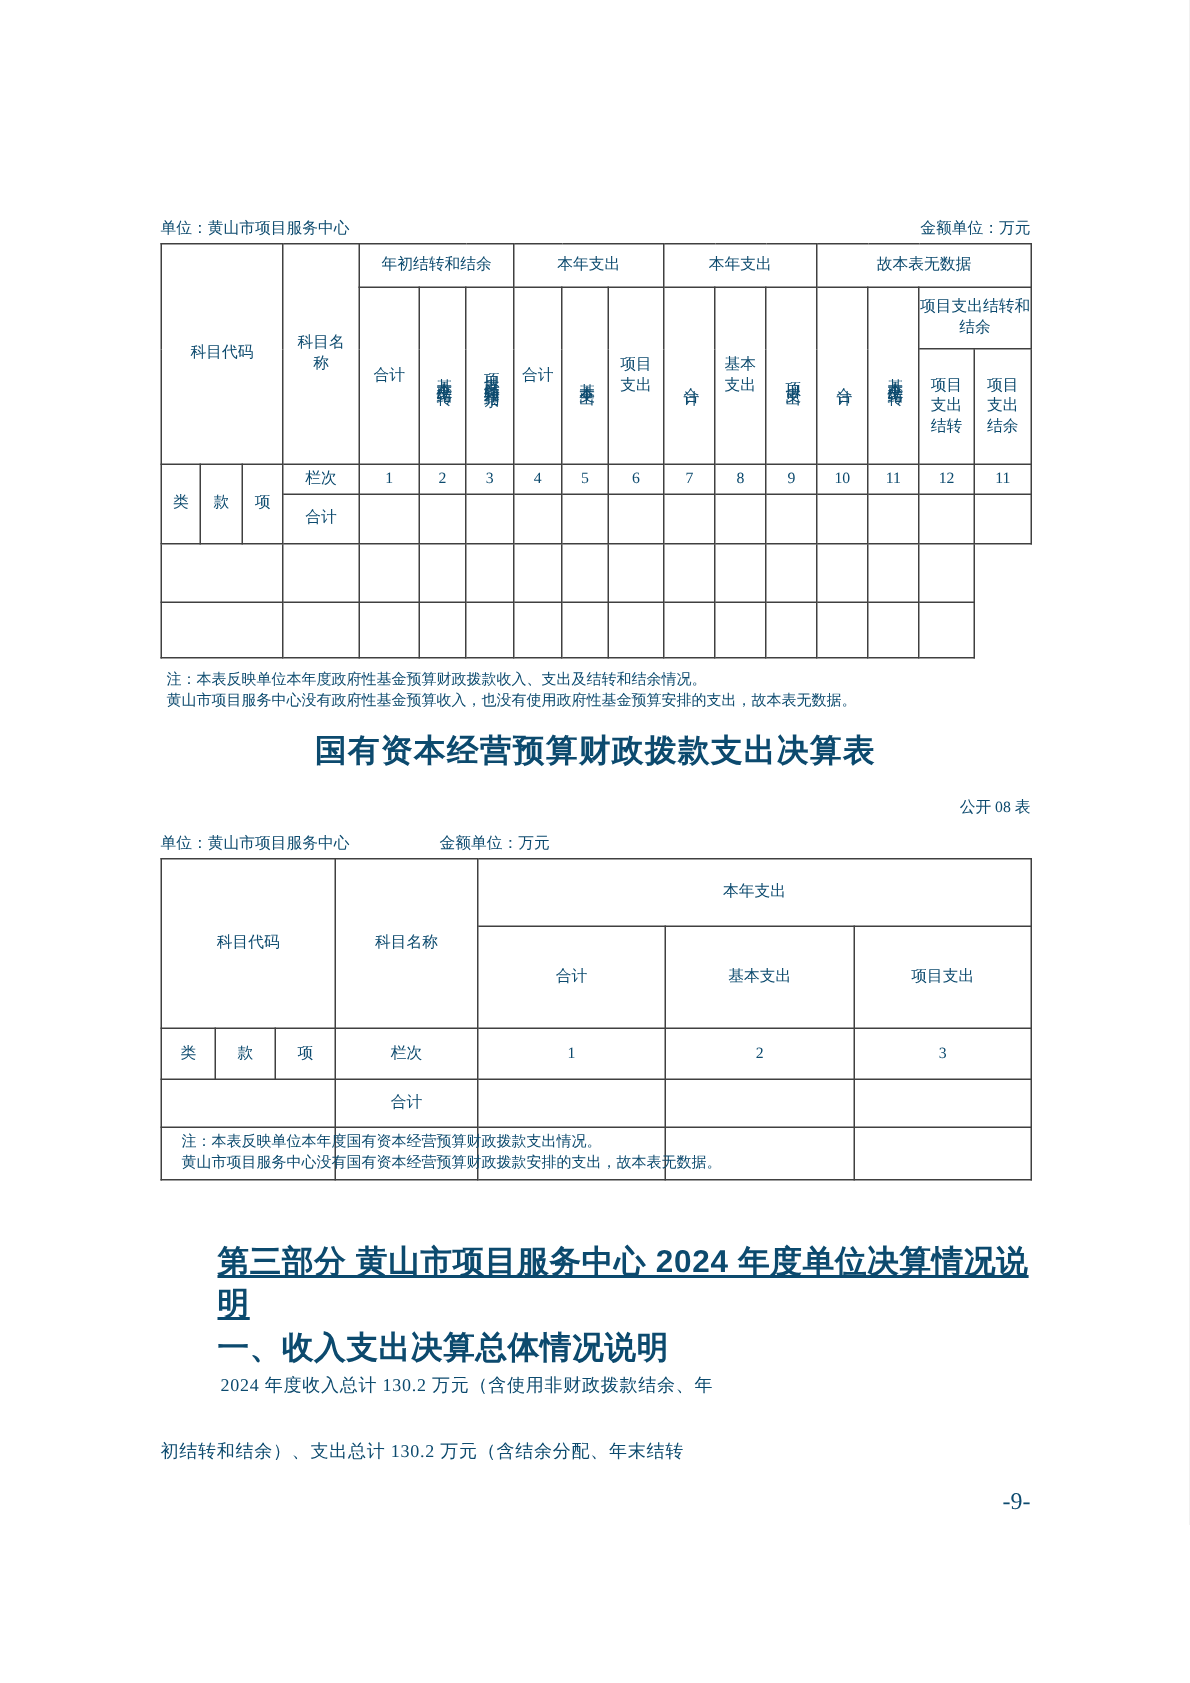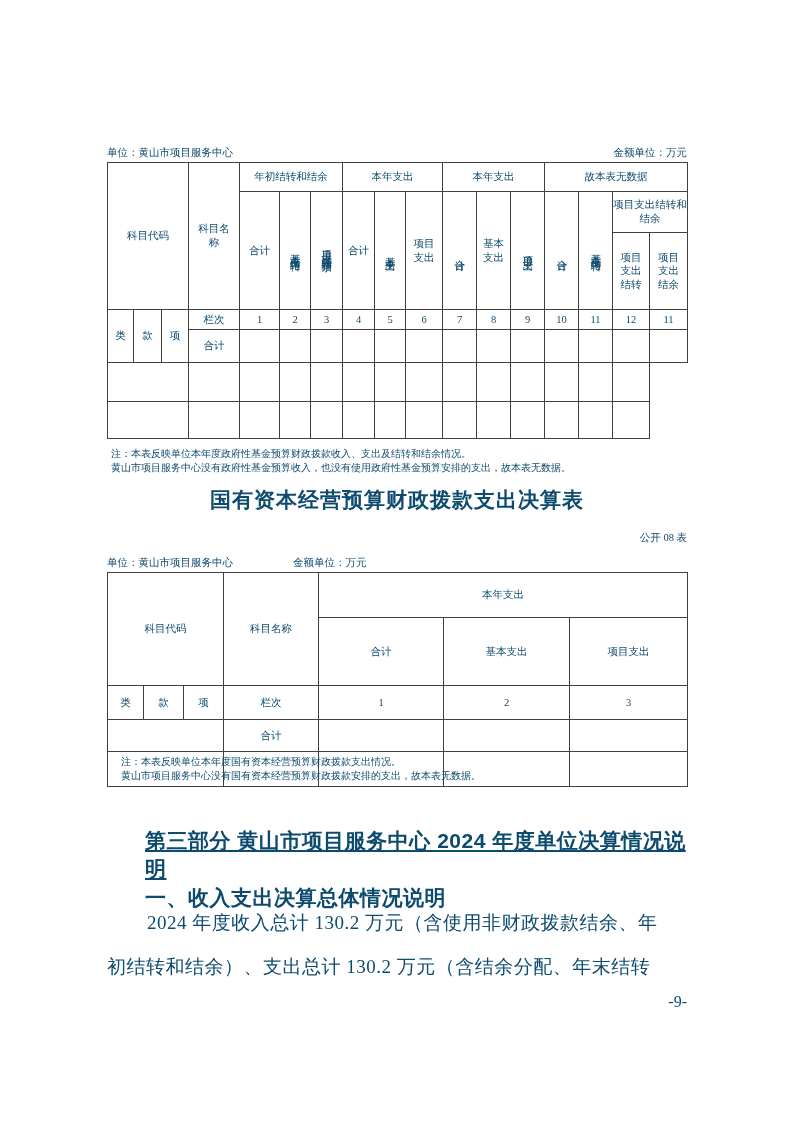--- a/index.html
+++ b/index.html
@@ -32,21 +32,21 @@
     width:580px; text-align:center; font-family:"Liberation Sans", sans-serif;
     font-weight:bold; font-size:21px; letter-spacing:1px;
   }
   .tbl-tag { width:580px; text-align:right; font-size:10.5px; }
 
   
   .heading {
     width:580px; font-family:"Liberation Sans", sans-serif; font-weight:bold;
     font-size:21px; padding-left:38px; box-sizing:border-box; letter-spacing:0.5px;
   }
-  .bodytext { width:582px; font-size:19px; line-height:44px; letter-spacing:0.5px; }
+  .bodytext { width:582px; font-size:12px; line-height:44px; letter-spacing:0.5px; }
   .bodytext .indent { text-indent:40px; }
   .pagenum { width:580px; text-align:right; font-size:16px; }
 </style>
 </head>
 <body>
 
 <div class="page">
 
   <div class="abs unitline" style="left:107px; top:146px;">
     <span>单位：黄山市项目服务中心</span>

